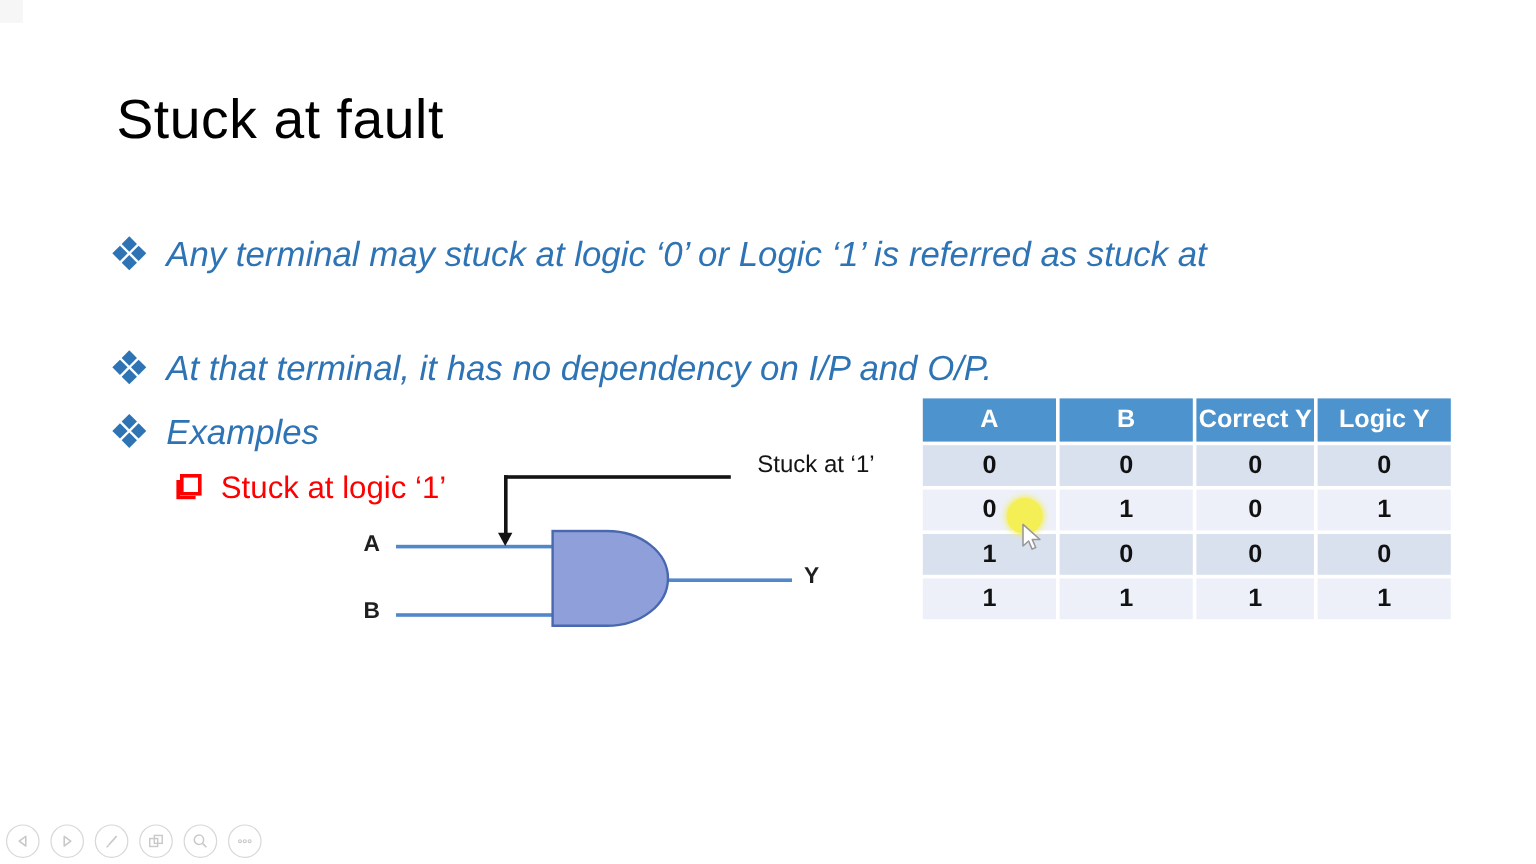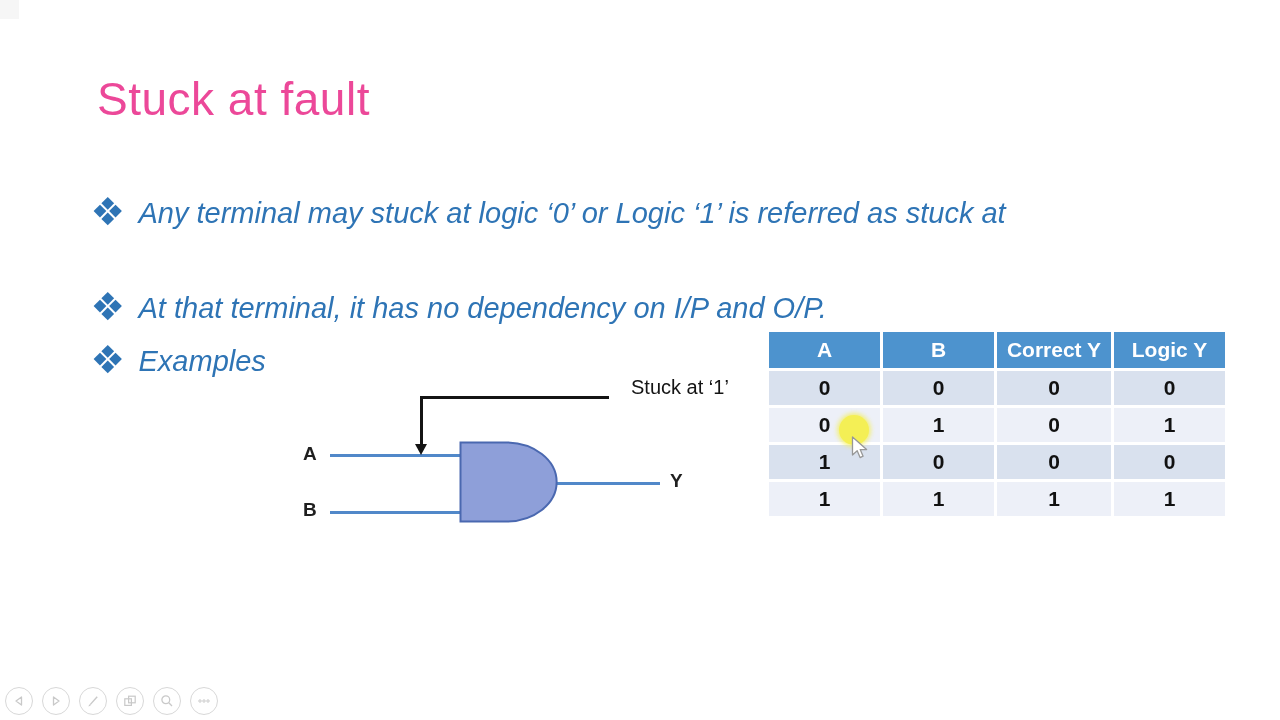--- a/index.html
+++ b/index.html
@@ -6,21 +6,21 @@
   html,body { width:1280px; height:720px; overflow:hidden; }
   body { font-family:"Liberation Sans", sans-serif; background:#ffffff; position:relative; }
 
   .slide { position:absolute; left:0; top:0; width:1280px; height:720px; background:#ffffff; }
 
   .corner-artifact { position:absolute; left:0; top:0; width:19px; height:19px; background:#f6f6f6; }
 
   .slide-title {
     position:absolute; left:97px; top:70px;
     font-size:46px; line-height:58px; font-weight:400;
-    color:#ec4899; letter-spacing:0.5px;
+    color:#000000; letter-spacing:0.5px;
   }
 
   .bullet { position:absolute; left:97px; display:flex; align-items:flex-start;font-style:italic; }
   .bullet-text { font-size:29px; line-height:40px; color:#2e74b5; }
   .qmark {
     display:inline-grid; grid-template-columns:8.5px 8.5px; gap:2.5px;
     transform:rotate(45deg); width:19.5px; height:19.5px;
     margin:8px 21px 0 1px; flex:0 0 auto;
   }
   .qmark i { background:#2e74b5; display:block; width:8.5px; height:8.5px; }
@@ -57,21 +57,21 @@
     border-top:11px solid #141414;
   }
   .fault-label { position:absolute; left:631px; top:376px; font-size:20px; font-weight:normal; color:#141414; }
 
   
   .truth-table { position:absolute; left:766px; top:329px; border-collapse:separate; border-spacing:3px; }
   .truth-table th {
     background:#4d93ce; color:#ffffff; font-size:21px; font-weight:bold;
     width:111px; height:36px; text-align:center; vertical-align:middle;
   }
-  .truth-table th.col-wide { width:114px; }
+  .truth-table th.col-wide { width:98px; }
   .truth-table td {
     font-size:21px; font-weight:bold; color:#111111;
     height:34px; text-align:center; vertical-align:middle;
   }
   .truth-table tr.band-dark td { background:#d9e1ee; }
   .truth-table tr.band-light td { background:#edf0f8; }
 
   
   .cursor-highlight {
     position:absolute; left:839px; top:415px; width:30px; height:30px;
@@ -124,20 +124,24 @@
   <div class="bullet b3">
     <span class="qmark">
         <i></i>
         <i></i>
         <i></i>
         <i></i>
       </span>
     <div class="bullet-text">Examples</div>
   </div>
 
+  <div class="sub-bullet">
+    <span class="check-sq"></span>
+    <span class="sub-label">Stuck at logic ‘1’</span>
+  </div>
 
   <div>
     <span class="pin-label label-a">A</span>
     <span class="pin-label label-b">B</span>
     <span class="pin-label label-y">Y</span>
 
     <div class="wire wire-a"></div>
     <div class="wire wire-b"></div>
     <div class="wire wire-y"></div>
 

